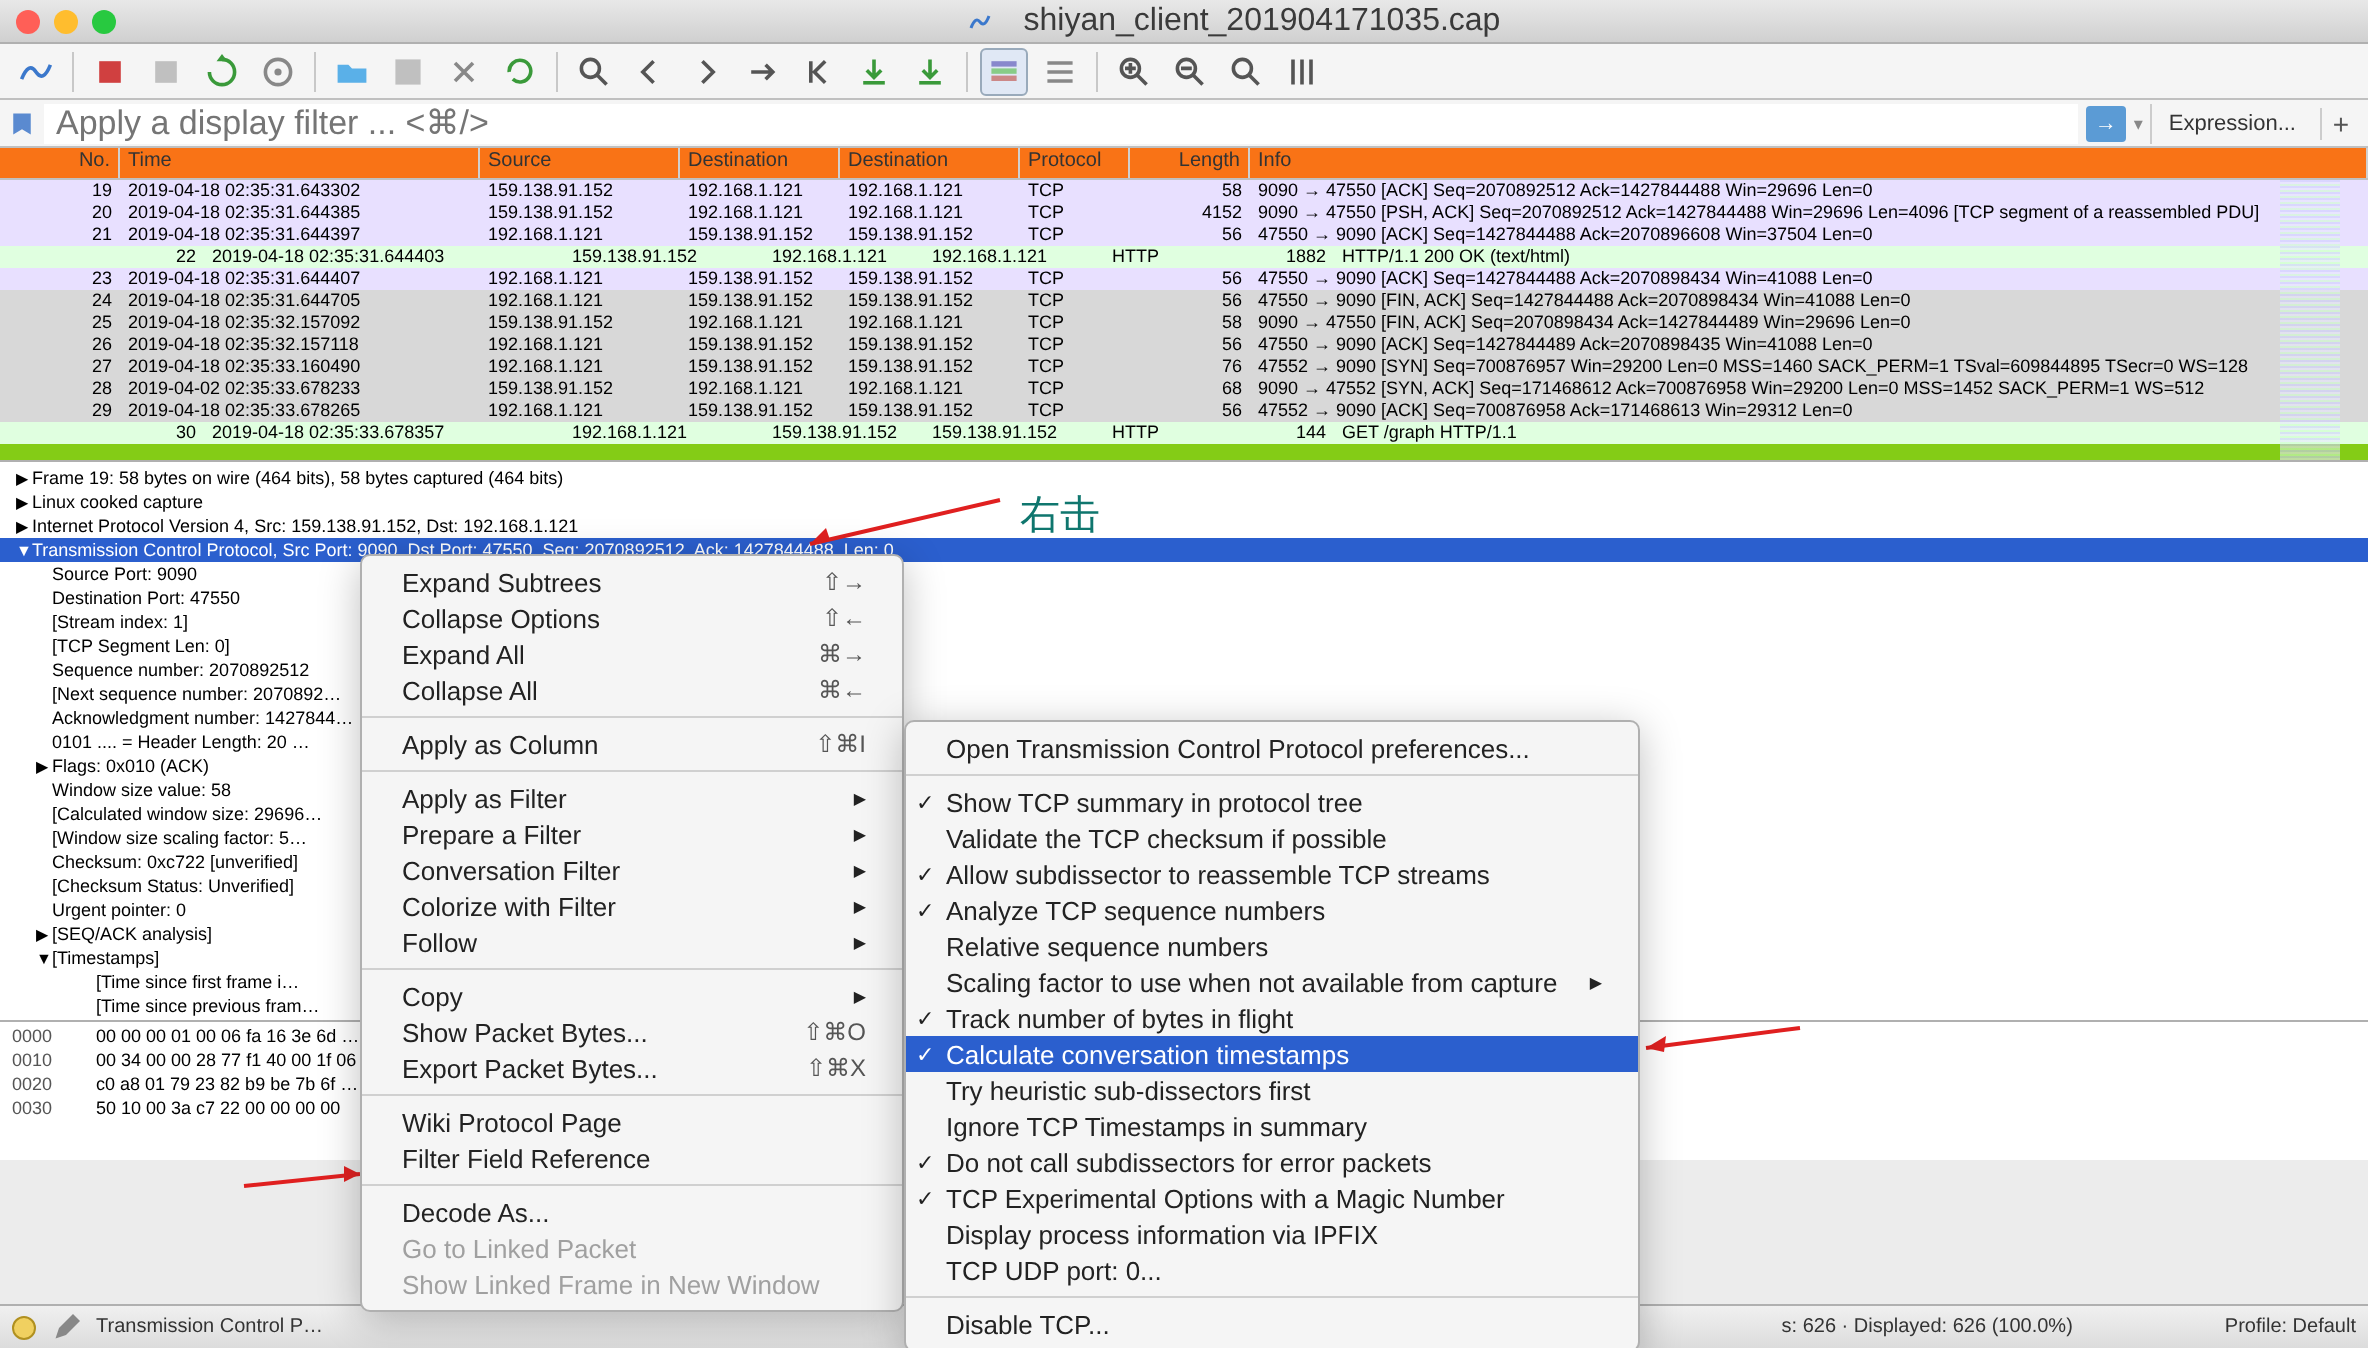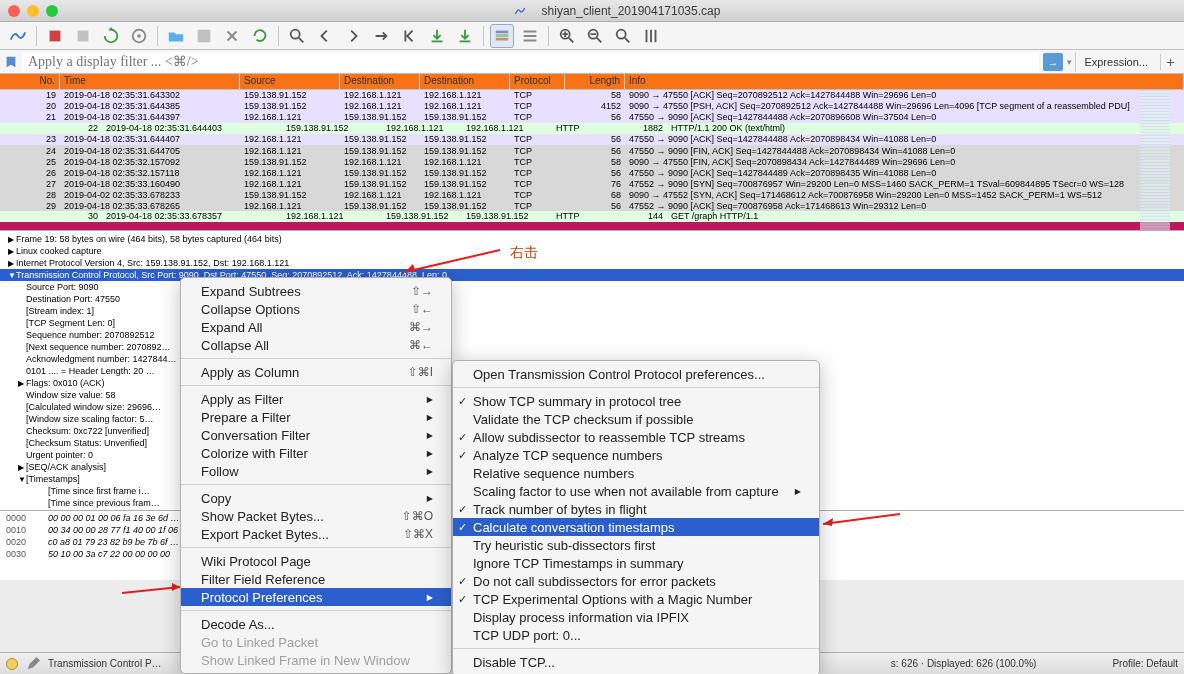--- a/index.html
+++ b/index.html
@@ -1,59 +1,59 @@
 <!DOCTYPE html>
 <html><head>
 <meta charset="utf-8">
 <style>
 * { margin: 0; padding: 0; box-sizing: border-box; font-family: -apple-system, "Lucida Grande", sans-serif; }
 body { width: 1184px; height: 674px; background: #ececec; overflow: hidden; position: relative; font-size: 11px; }
 .titlebar { height: 22px; background: linear-gradient(#e8e8e8,#d0d0d0); display: flex; align-items: center; padding: 0 8px; border-bottom: 1px solid #b0b0b0; }
 .traffic { display: flex; gap: 7px; }
 .tl { width: 12px; height: 12px; border-radius: 50%; }
 .tl.r { background: #ff5f57; } .tl.y { background: #ffbd2e; } .tl.g { background: #28c940; }
-.title-text { flex: 1; text-align: center; font-size: 12px; color: #3a3a3a; display: flex; justify-content: center; align-items: center; gap: 16px; }
+.title-text { flex: 1; text-align: center; font-size: 16px; color: #3a3a3a; display: flex; justify-content: center; align-items: center; gap: 16px; }
 .fin-icon { width: 12px; height: 12px; display: inline-block; }
 .toolbar { height: 28px; background: #f5f5f5; display: flex; align-items: center; padding: 0 6px; gap: 4px; border-bottom: 1px solid #c0c0c0; }
 .tbtn { width: 24px; height: 24px; display: flex; align-items: center; justify-content: center; border-radius: 3px; }
 .tbtn svg { width: 18px; height: 18px; }
 .tsep { width: 1px; height: 20px; background: #c8c8c8; margin: 0 2px; }
 .filterbar { height: 24px; display: flex; align-items: center; padding: 0 4px; gap: 4px; background: #f5f5f5; border-bottom: 1px solid #c0c0c0; }
 .filter-icon { width: 14px; height: 14px; }
-.filter-input { flex: 1; height: 20px; border: none; background: #fff; padding: 0 6px; font-size: 14px; color: #888; font-family: Liberation Serif, serif; }
+.filter-input { flex: 1; height: 20px; border: none; background: #fff; padding: 0 6px; font-size: 17px; color: #888; }
 .expr-btn { padding: 0 8px; font-size: 11px; color: #333; height: 20px; display: flex; align-items: center; border-left: 1px solid #ccc; }
 .plus-btn { width: 20px; text-align: center; font-size: 14px; color: #555; border-left: 1px solid #ccc; }
 .arrow-btn { width: 20px; height: 18px; background: #5b9bd5; border-radius: 2px; display: flex; align-items: center; justify-content: center; color: #fff; }
 .header-row { height: 16px; background: #f97316; display: flex; border-bottom: 1px solid #c0c0c0; font-size: 10px; color: #333; }
 .header-row .col { padding: 1px 4px; border-right: 1px solid #d0d0d0; overflow: hidden; }
-.packet-list { height: 140px; overflow: hidden; background: #be185d; font-family: "Menlo","Monaco",monospace; font-size: 9px; }
+.packet-list { height: 140px; overflow: hidden; background: #84cc16; font-family: "Menlo","Monaco",monospace; font-size: 9px; }
 .prow { display: flex; height: 11px; white-space: nowrap; }
 .prow .col { padding: 0 4px; overflow: hidden; }
 .col.no { width: 60px; text-align: right; } .col.time { width: 180px; } .col.src { width: 100px; } .col.dst { width: 80px; } .col.dst2 { width: 90px; } .col.proto { width: 55px; } .col.len { width: 60px; text-align: right; } .col.info { flex: 1; }
-.bg-purple { background: #e8e0ff; } .bg-green { background: #e0ffe0; padding-left: 42px; } .bg-gray { background: #d8d8d8; align-items: center; }
+.bg-purple { background: #e8e0ff; } .bg-green { background: #e0ffe0; padding-left: 42px; } .bg-gray { background: #d8d8d8; }
 .details { height: 280px; background: #fff; border-top: 1px solid #b0b0b0; font-family: "Menlo","Monaco",monospace; font-size: 9px; overflow: hidden; padding: 2px 0; }
 .drow { padding: 0 4px 0 8px; white-space: nowrap; height: 12px; display: flex; align-items: center; }
 .drow.sel { background: #2b5fce; color: #fff; }
 .tri { display: inline-block; width: 8px; font-size: 8px; }
 .indent1 { padding-left: 18px; } .indent2 { padding-left: 40px; }
 .hexpane { height: 70px; background: #fff; border-top: 1px solid #b0b0b0; font-family: "Menlo","Monaco",monospace; font-size: 9px; padding: 2px 6px; }
 .hexrow { display: flex; gap: 10px; height: 12px; }
-.hexoff { width: 32px; color: #555; } .hexb { flex: 0 0 auto; font-style: italic; } .hexa { color: #555; }
+.hexoff { width: 32px; color: #555; } .hexb { flex: 0 0 auto; } .hexa { color: #555; }
 .statusbar { position: absolute; bottom: 0; left: 0; right: 0; height: 22px; background: linear-gradient(#f0f0f0,#dcdcdc); border-top: 1px solid #b0b0b0; display: flex; align-items: center; font-size: 10px; color: #333; padding: 0 6px; gap: 8px; }
 .status-dot { width: 12px; height: 12px; border-radius: 50%; background: #f0d060; border: 1px solid #b09020; }
 .context-menu { position: absolute; background: #f5f5f5; border: 1px solid #b0b0b0; border-radius: 5px; box-shadow: 0 4px 20px rgba(0,0,0,.25); font-size: 13px; color: #222; padding: 4px 0; }
 .cm-item { height: 18px; padding: 0 18px 0 20px; display: flex; align-items: center; justify-content: space-between; gap: 4px; }
 .cm-item.sel { background: #2b5fce; color: #fff; }
 .cm-item.dis { color: #a0a0a0; }
 .cm-sep { height: 1px; background: #d0d0d0; margin: 4px 0; }
 .cm-sc { font-size: 12px; color: #555; }
 .cm-sub::after { content: "▶"; font-size: 8px; margin-left: auto; }
 .cm-check { position: absolute; left: 5px; font-size: 11px; }
 .cm-item { position: relative; }
-.red-text { position: absolute; color: #c2410c; font-size: 14px; font-family: Liberation Sans, sans-serif; }
+.red-text { position: absolute; color: #0f766e; font-size: 20px; font-family: Liberation Sans, sans-serif; }
 .red-arrow { position: absolute; pointer-events: none; }
 .minimap { position: absolute; right: 14px; top: 90px; width: 30px; height: 140px; background: repeating-linear-gradient(#d0d0ff 0 1px, #e8e8ff 1px 2px, #d0ffd0 2px 3px); opacity: .6; }
 </style>
 </head>
 <body>
 
 <div class="titlebar">
   <div class="traffic">
     <div class="tl r"></div>
     <div class="tl y"></div>
@@ -481,23 +481,20 @@
       <span>Export Packet Bytes...</span>
       <span class="cm-sc">⇧⌘X</span>
     </div>
     <div class="cm-sep"></div>
     <div class="cm-item">
       <span>Wiki Protocol Page</span>
     </div>
     <div class="cm-item">
       <span>Filter Field Reference</span>
     </div>
-    <div class="cm-item sel cm-sub">
-      <span>Protocol Preferences</span>
-    </div>
     <div class="cm-sep"></div>
     <div class="cm-item">
       <span>Decode As...</span>
     </div>
     <div class="cm-item dis">
       <span>Go to Linked Packet</span>
     </div>
     <div class="cm-item dis">
       <span>Show Linked Frame in New Window</span>
     </div>

